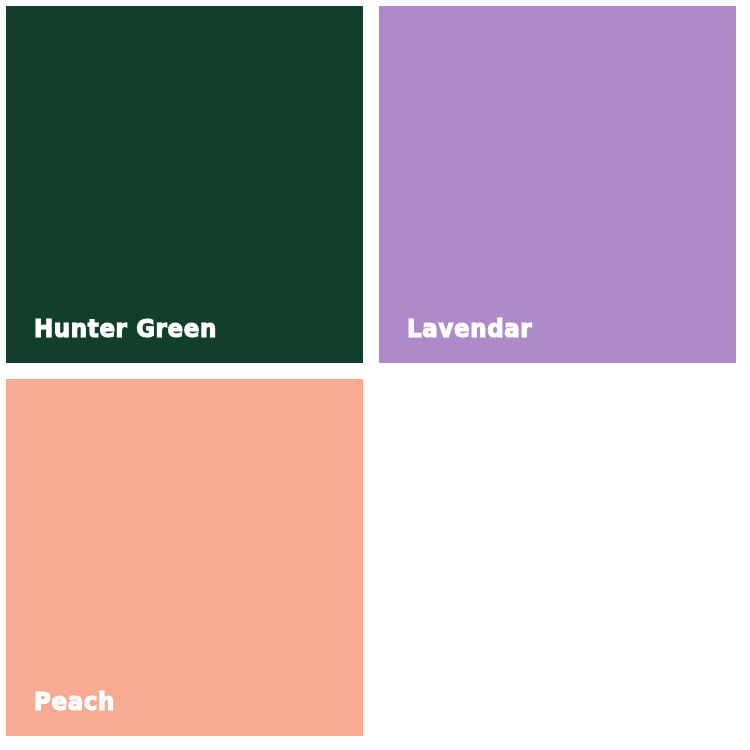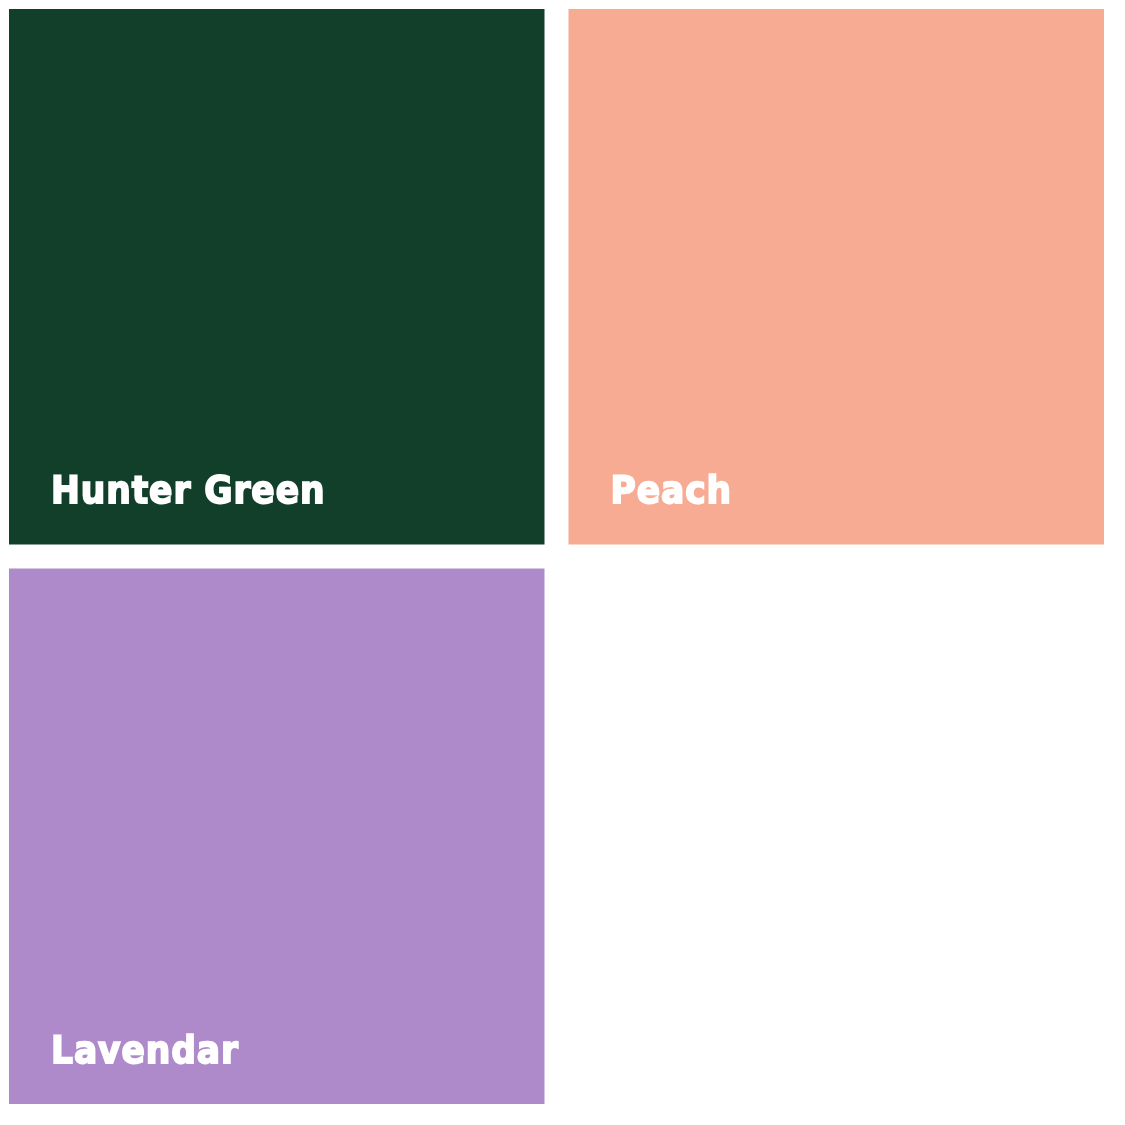--- a/index.html
+++ b/index.html
@@ -57,22 +57,22 @@
 </style>
 </head>
 <body style="background-color: rgb(255, 255, 255);">
 
 <div id="palette-grid">
 
   <div class="swatch" style="background-color: rgb(18, 63, 41);">
     <span class="swatch-label" style="color: rgb(255, 255, 255); -webkit-text-stroke: 1.1px rgb(255, 255, 255);">Hunter Green</span>
   </div>
 
+  <div class="swatch" style="background-color: rgb(174, 138, 202);">
+    <span class="swatch-label" style="color: rgb(255, 255, 255); -webkit-text-stroke: 1.1px rgb(255, 255, 255);">Lavendar</span>
+  </div>
+
   <div class="swatch" style="background-color: rgb(247, 171, 146);">
     <span class="swatch-label" style="color: rgb(255, 255, 255); -webkit-text-stroke: 1.1px rgb(255, 255, 255);">Peach</span>
-  </div>
-
-  <div class="swatch" style="background-color: rgb(174, 138, 202);">
-    <span class="swatch-label" style="color: rgb(255, 255, 255); -webkit-text-stroke: 1.1px rgb(255, 255, 255);">Lavendar</span>
   </div>
 
 
 </div>
 
 </body></html>

